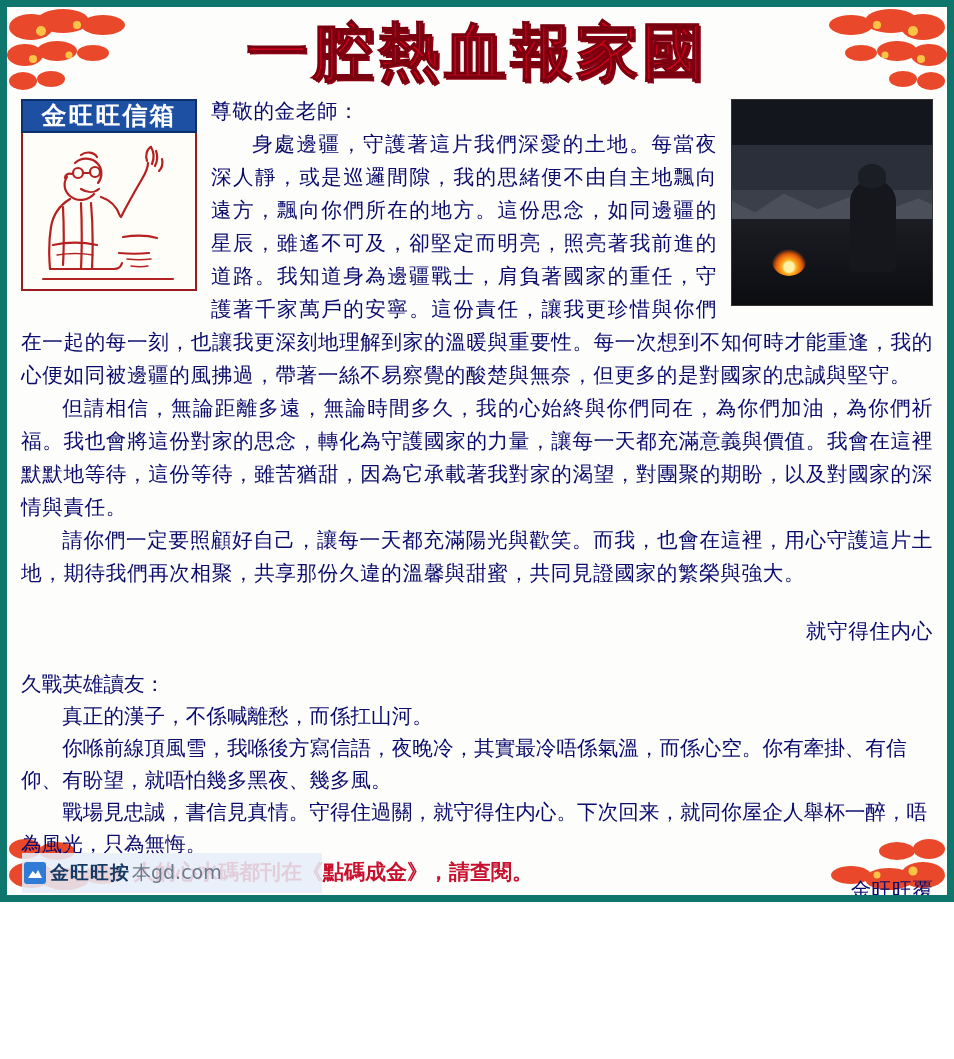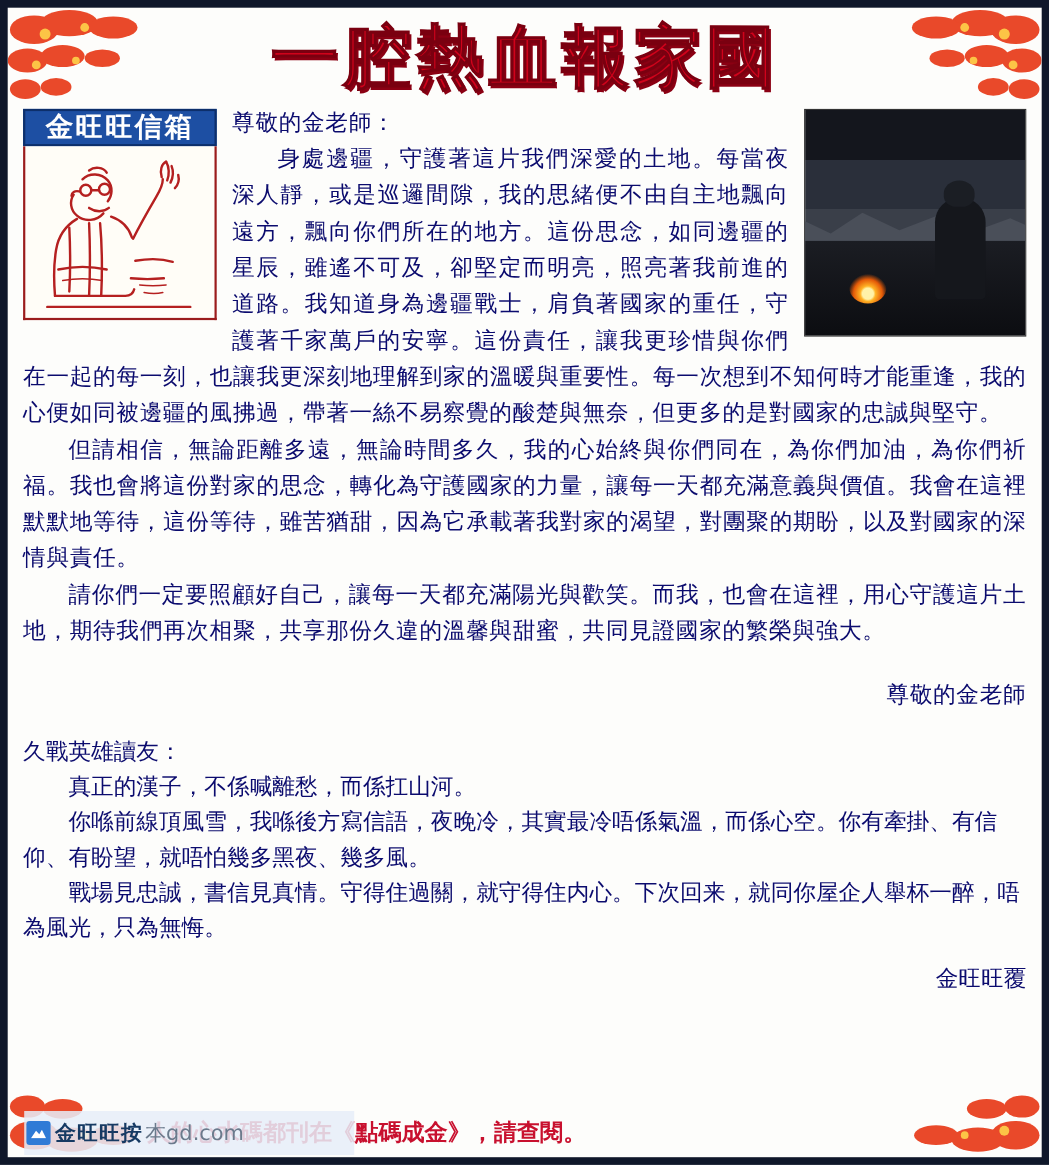--- a/index.html
+++ b/index.html
@@ -4,24 +4,24 @@
 <style>
   html,body{margin:0;padding:0;}
   body{
     width:954px;height:1059px;
     background:#fff;
     font-family:"DejaVu Sans", sans-serif;
     overflow:hidden;
   }
   .page{
     position:relative;
-    width:954px;height:1059px;
+    width:954px;height:902px;
     background:#fdfdfb;
     box-sizing:border-box;
-    border:7px solid #0f172a;
+    border:7px solid #0f766e;
     overflow:hidden;
   }
   
   .corner{
     position:absolute;width:150px;height:92px;pointer-events:none;
   }
   .corner.tl{left:0;top:0;}
   .corner.tr{right:0;top:0;transform:scaleX(-1);}
   .corner.bl{left:0;bottom:0;transform:scaleY(-1);}
   .corner.br{right:0;bottom:0;transform:scale(-1,-1);}
@@ -298,21 +298,21 @@
       <div class="ground"></div>
       <div class="fig"></div>
       <div class="fire"></div>
     </div>
 
     <div class="letter">
       <p>尊敬的金老師：</p>
       <p class="indent">身處邊疆，守護著這片我們深愛的土地。每當夜深人靜，或是巡邏間隙，我的思緒便不由自主地飄向遠方，飄向你們所在的地方。這份思念，如同邊疆的星辰，雖遙不可及，卻堅定而明亮，照亮著我前進的道路。我知道身為邊疆戰士，肩負著國家的重任，守護著千家萬戶的安寧。這份責任，讓我更珍惜與你們在一起的每一刻，也讓我更深刻地理解到家的溫暖與重要性。每一次想到不知何時才能重逢，我的心便如同被邊疆的風拂過，帶著一絲不易察覺的酸楚與無奈，但更多的是對國家的忠誠與堅守。</p>
       <p class="indent">但請相信，無論距離多遠，無論時間多久，我的心始終與你們同在，為你們加油，為你們祈福。我也會將這份對家的思念，轉化為守護國家的力量，讓每一天都充滿意義與價值。我會在這裡默默地等待，這份等待，雖苦猶甜，因為它承載著我對家的渴望，對團聚的期盼，以及對國家的深情與責任。</p>
       <p class="indent">請你們一定要照顧好自己，讓每一天都充滿陽光與歡笑。而我，也會在這裡，用心守護這片土地，期待我們再次相聚，共享那份久違的溫馨與甜蜜，共同見證國家的繁榮與強大。</p>
-      <div class="sign">尊敬的金老師</div>
+      <div class="sign">就守得住内心</div>
     </div>
 
     <div class="reply">
       <p>久戰英雄讀友：</p>
       <p class="indent">真正的漢子，不係喊離愁，而係扛山河。</p>
       <p class="indent">你喺前線頂風雪，我喺後方寫信語，夜晚冷，其實最冷唔係氣溫，而係心空。你有牽掛、有信仰、有盼望，就唔怕幾多黑夜、幾多風。</p>
       <p class="indent">戰場見忠誠，書信見真情。守得住過關，就守得住内心。下次回来，就同你屋企人舉杯一醉，唔為風光，只為無悔。</p>
       <div class="sign2">金旺旺覆</div>
     </div>
   </div>

